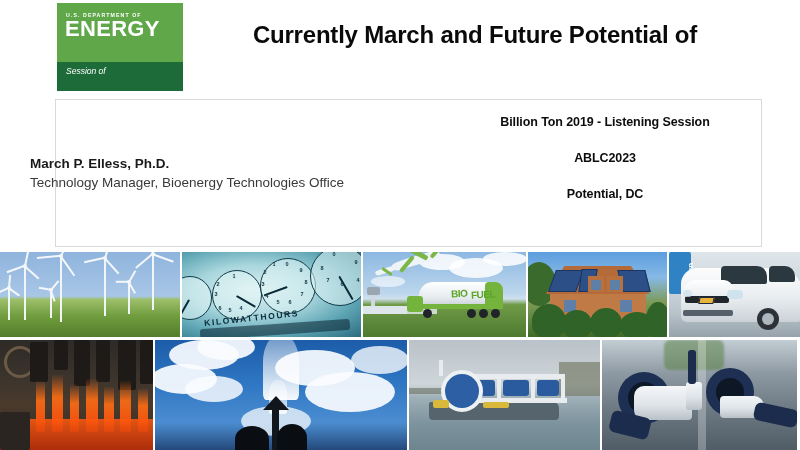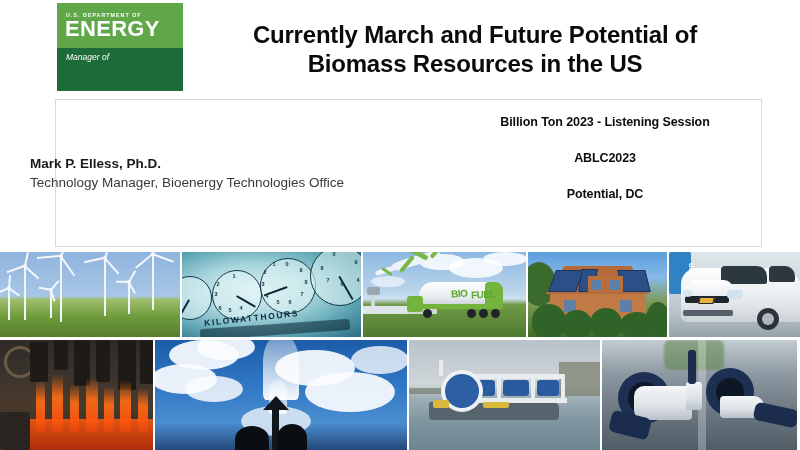--- a/index.html
+++ b/index.html
@@ -19,21 +19,21 @@
   
   #doe-logo {
     position: absolute;
     left: 57px;
     top: 3px;
     width: 126px;
     height: 88px;
     overflow: hidden;
   }
   #doe-logo-top {
-    height: 45px;
+    height: 59px;
     background: #5FA749;
     position: relative;
   }
   #doe-logo-bottom {
     height: 43px;
     background: #1E6B3A;
     position: relative;
   }
   .logo-dept {
     position: absolute;
@@ -355,38 +355,37 @@
 </style>
 </head>
 <body>
 
 <div id="doe-logo">
   <div id="doe-logo-top">
     <div class="logo-dept">U.S. DEPARTMENT OF</div>
     <div class="logo-energy">ENERGY</div>
   </div>
   <div id="doe-logo-bottom">
-    <div class="logo-office">Manager of</div>
+    <div class="logo-office">Session of</div>
   </div>
 </div>
 
 <div id="slide-title">
   <div>Currently March and Future Potential of</div>
-  <div>Biomass Resources in the US</div>
 </div>
 
 <div id="content-frame"></div>
 
 <div id="presenter">
-  <div id="presenter-name">Mark P. Elless, Ph.D.</div>
+  <div id="presenter-name">March P. Elless, Ph.D.</div>
   <div id="presenter-role">Technology Manager, Bioenergy Technologies Office</div>
 </div>
 
 <div id="event-info">
-  <div class="event-line">Billion Ton 2023 - Listening Session</div>
+  <div class="event-line">Billion Ton 2019 - Listening Session</div>
   <div class="event-line">ABLC2023</div>
   <div class="event-line">Potential, DC</div>
 </div>
 
 <div id="photo-strip">
 
   <div class="photo-row" id="photo-row-1">
 
     <div class="photo p-wind">
       <div class="turbine" style="left:24px; top:14px;">

